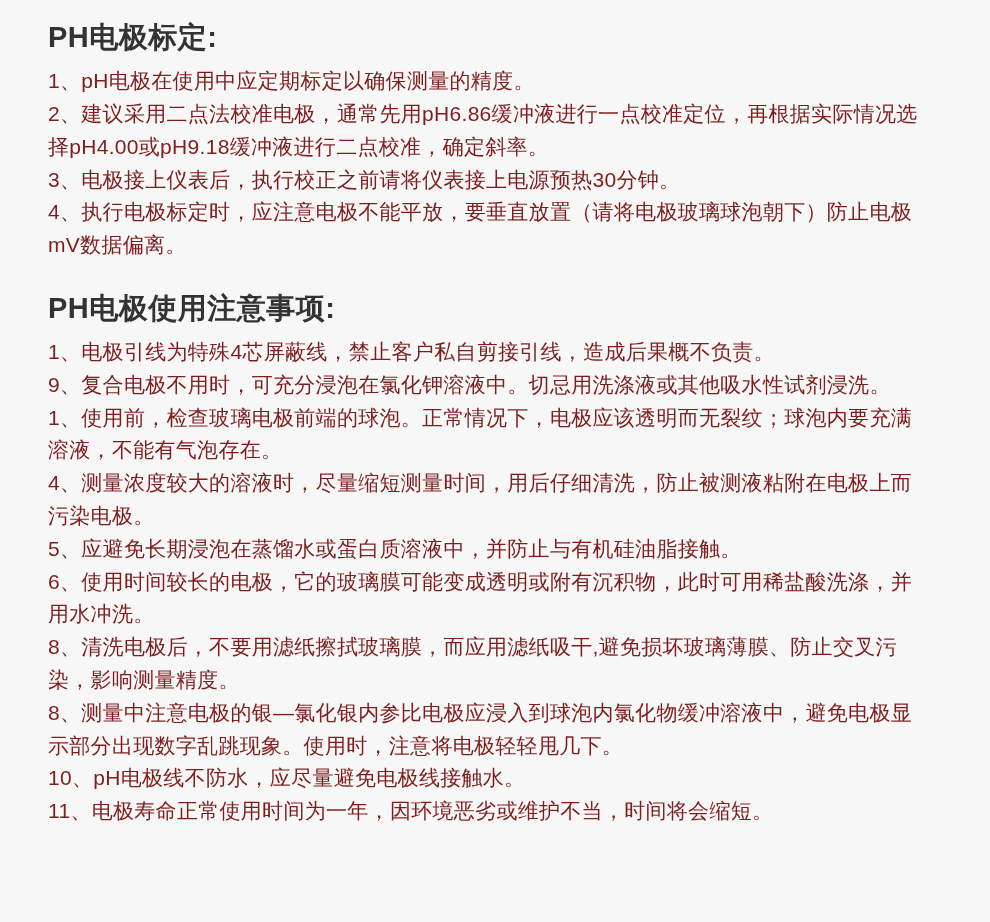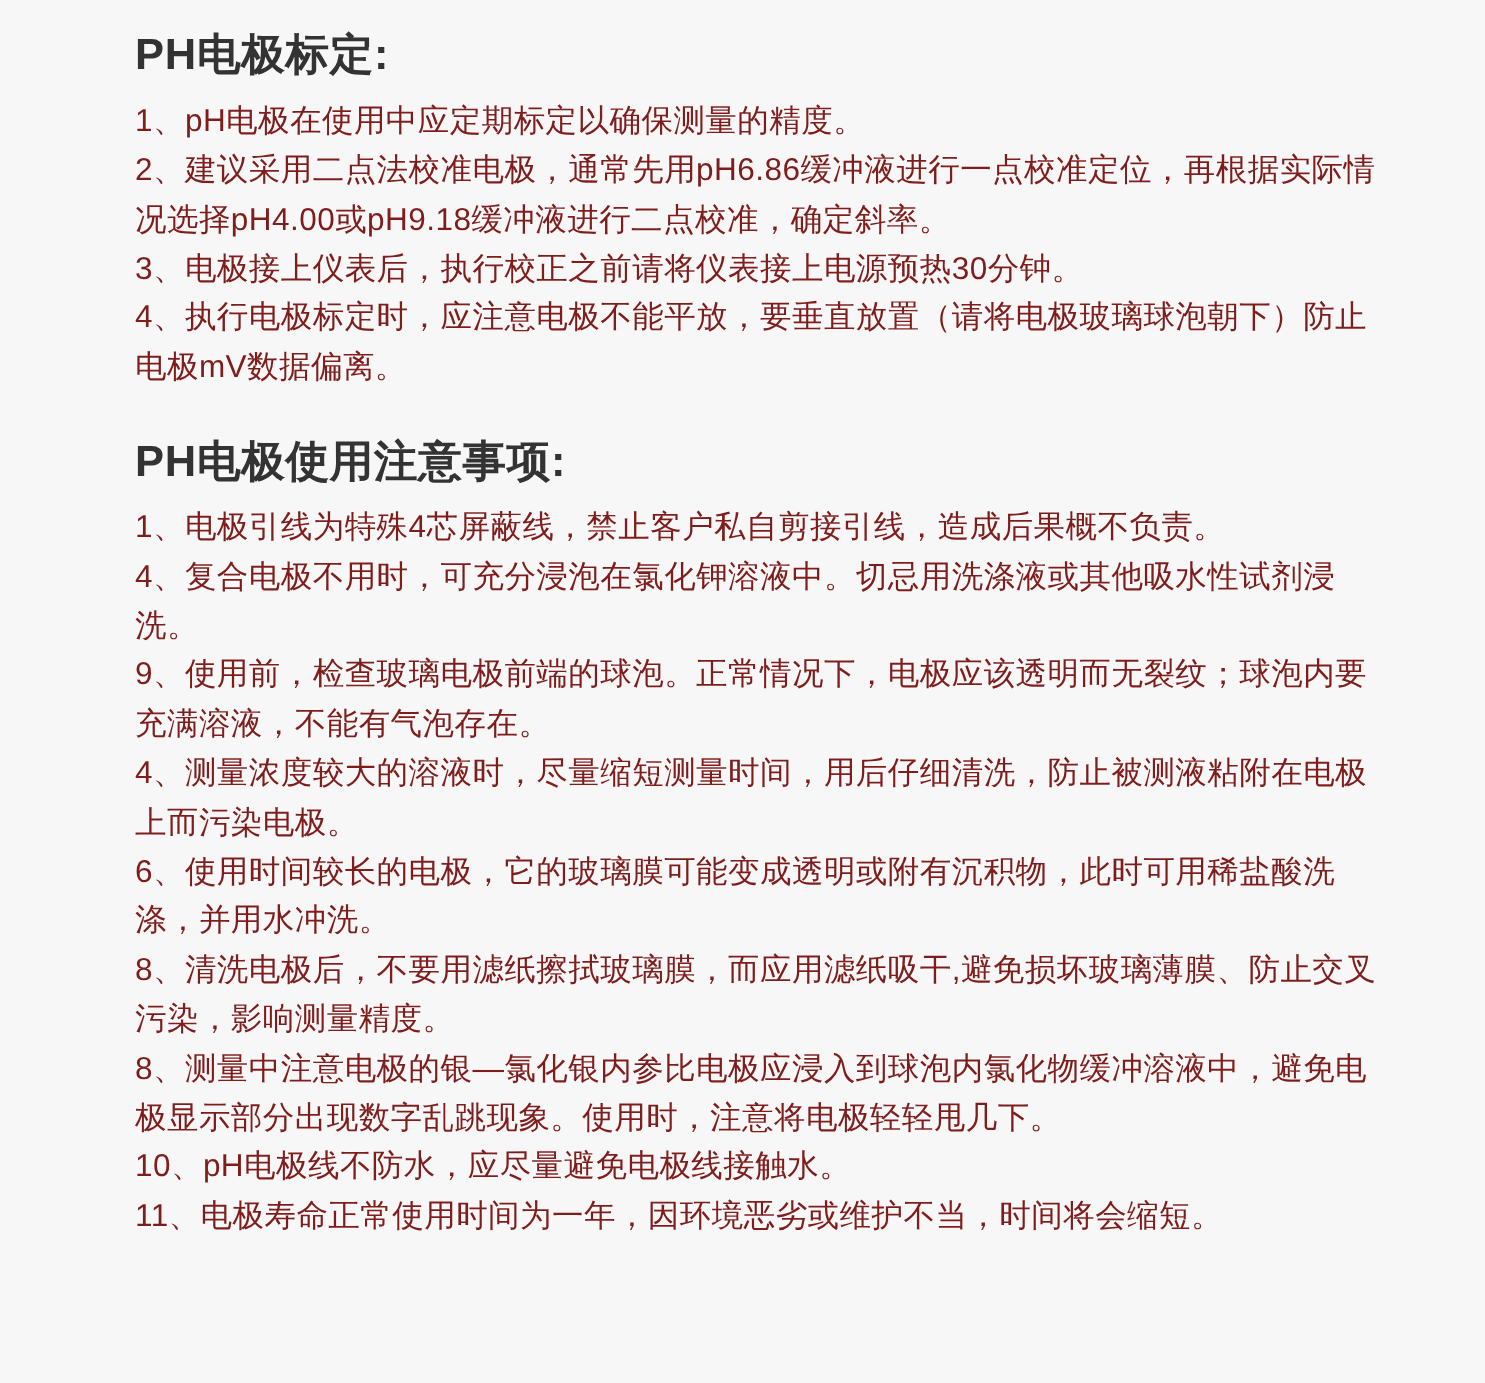--- a/index.html
+++ b/index.html
@@ -11,21 +11,21 @@
     height: 922px;
     background: #f7f7f7;
     color: #333333;
     font-family: "Liberation Sans", sans-serif;
     overflow: hidden;
   }
   .page {
     box-sizing: border-box;
     width: 990px;
     height: 922px;
-    padding: 18px 62px 0 90px;
+    padding: 18px 62px 0 48px;
   }
   .section-heading {
     font-size: 29px;
     font-weight: 700;
     line-height: 1.35;
     margin: 0 0 8px 0;
     color: #333333;
     letter-spacing: 0.5px;
   }
   .note-item {
@@ -49,23 +49,24 @@
     <h1 class="section-heading">PH电极标定:</h1>
     <p class="note-item">1、pH电极在使用中应定期标定以确保测量的精度。</p>
     <p class="note-item">2、建议采用二点法校准电极，通常先用pH6.86缓冲液进行一点校准定位，再根据实际情况选择pH4.00或pH9.18缓冲液进行二点校准，确定斜率。</p>
     <p class="note-item">3、电极接上仪表后，执行校正之前请将仪表接上电源预热30分钟。</p>
     <p class="note-item">4、执行电极标定时，应注意电极不能平放，要垂直放置（请将电极玻璃球泡朝下）防止电极mV数据偏离。</p>
   </div>
 
   <div class="section">
     <h1 class="section-heading">PH电极使用注意事项:</h1>
     <p class="note-item">1、电极引线为特殊4芯屏蔽线，禁止客户私自剪接引线，造成后果概不负责。</p>
-    <p class="note-item">4、复合电极不用时，可充分浸泡在氯化钾溶液中。切忌用洗涤液或其他吸水性试剂浸洗。</p>
-    <p class="note-item">9、使用前，检查玻璃电极前端的球泡。正常情况下，电极应该透明而无裂纹；球泡内要充满溶液，不能有气泡存在。</p>
+    <p class="note-item">9、复合电极不用时，可充分浸泡在氯化钾溶液中。切忌用洗涤液或其他吸水性试剂浸洗。</p>
+    <p class="note-item">1、使用前，检查玻璃电极前端的球泡。正常情况下，电极应该透明而无裂纹；球泡内要充满溶液，不能有气泡存在。</p>
     <p class="note-item">4、测量浓度较大的溶液时，尽量缩短测量时间，用后仔细清洗，防止被测液粘附在电极上而污染电极。</p>
+    <p class="note-item">5、应避免长期浸泡在蒸馏水或蛋白质溶液中，并防止与有机硅油脂接触。</p>
     <p class="note-item">6、使用时间较长的电极，它的玻璃膜可能变成透明或附有沉积物，此时可用稀盐酸洗涤，并用水冲洗。</p>
     <p class="note-item">8、清洗电极后，不要用滤纸擦拭玻璃膜，而应用滤纸吸干,避免损坏玻璃薄膜、防止交叉污染，影响测量精度。</p>
     <p class="note-item">8、测量中注意电极的银—氯化银内参比电极应浸入到球泡内氯化物缓冲溶液中，避免电极显示部分出现数字乱跳现象。使用时，注意将电极轻轻甩几下。</p>
     <p class="note-item">10、pH电极线不防水，应尽量避免电极线接触水。</p>
     <p class="note-item">11、电极寿命正常使用时间为一年，因环境恶劣或维护不当，时间将会缩短。</p>
   </div>
 
 </div>
 
 </body></html>

